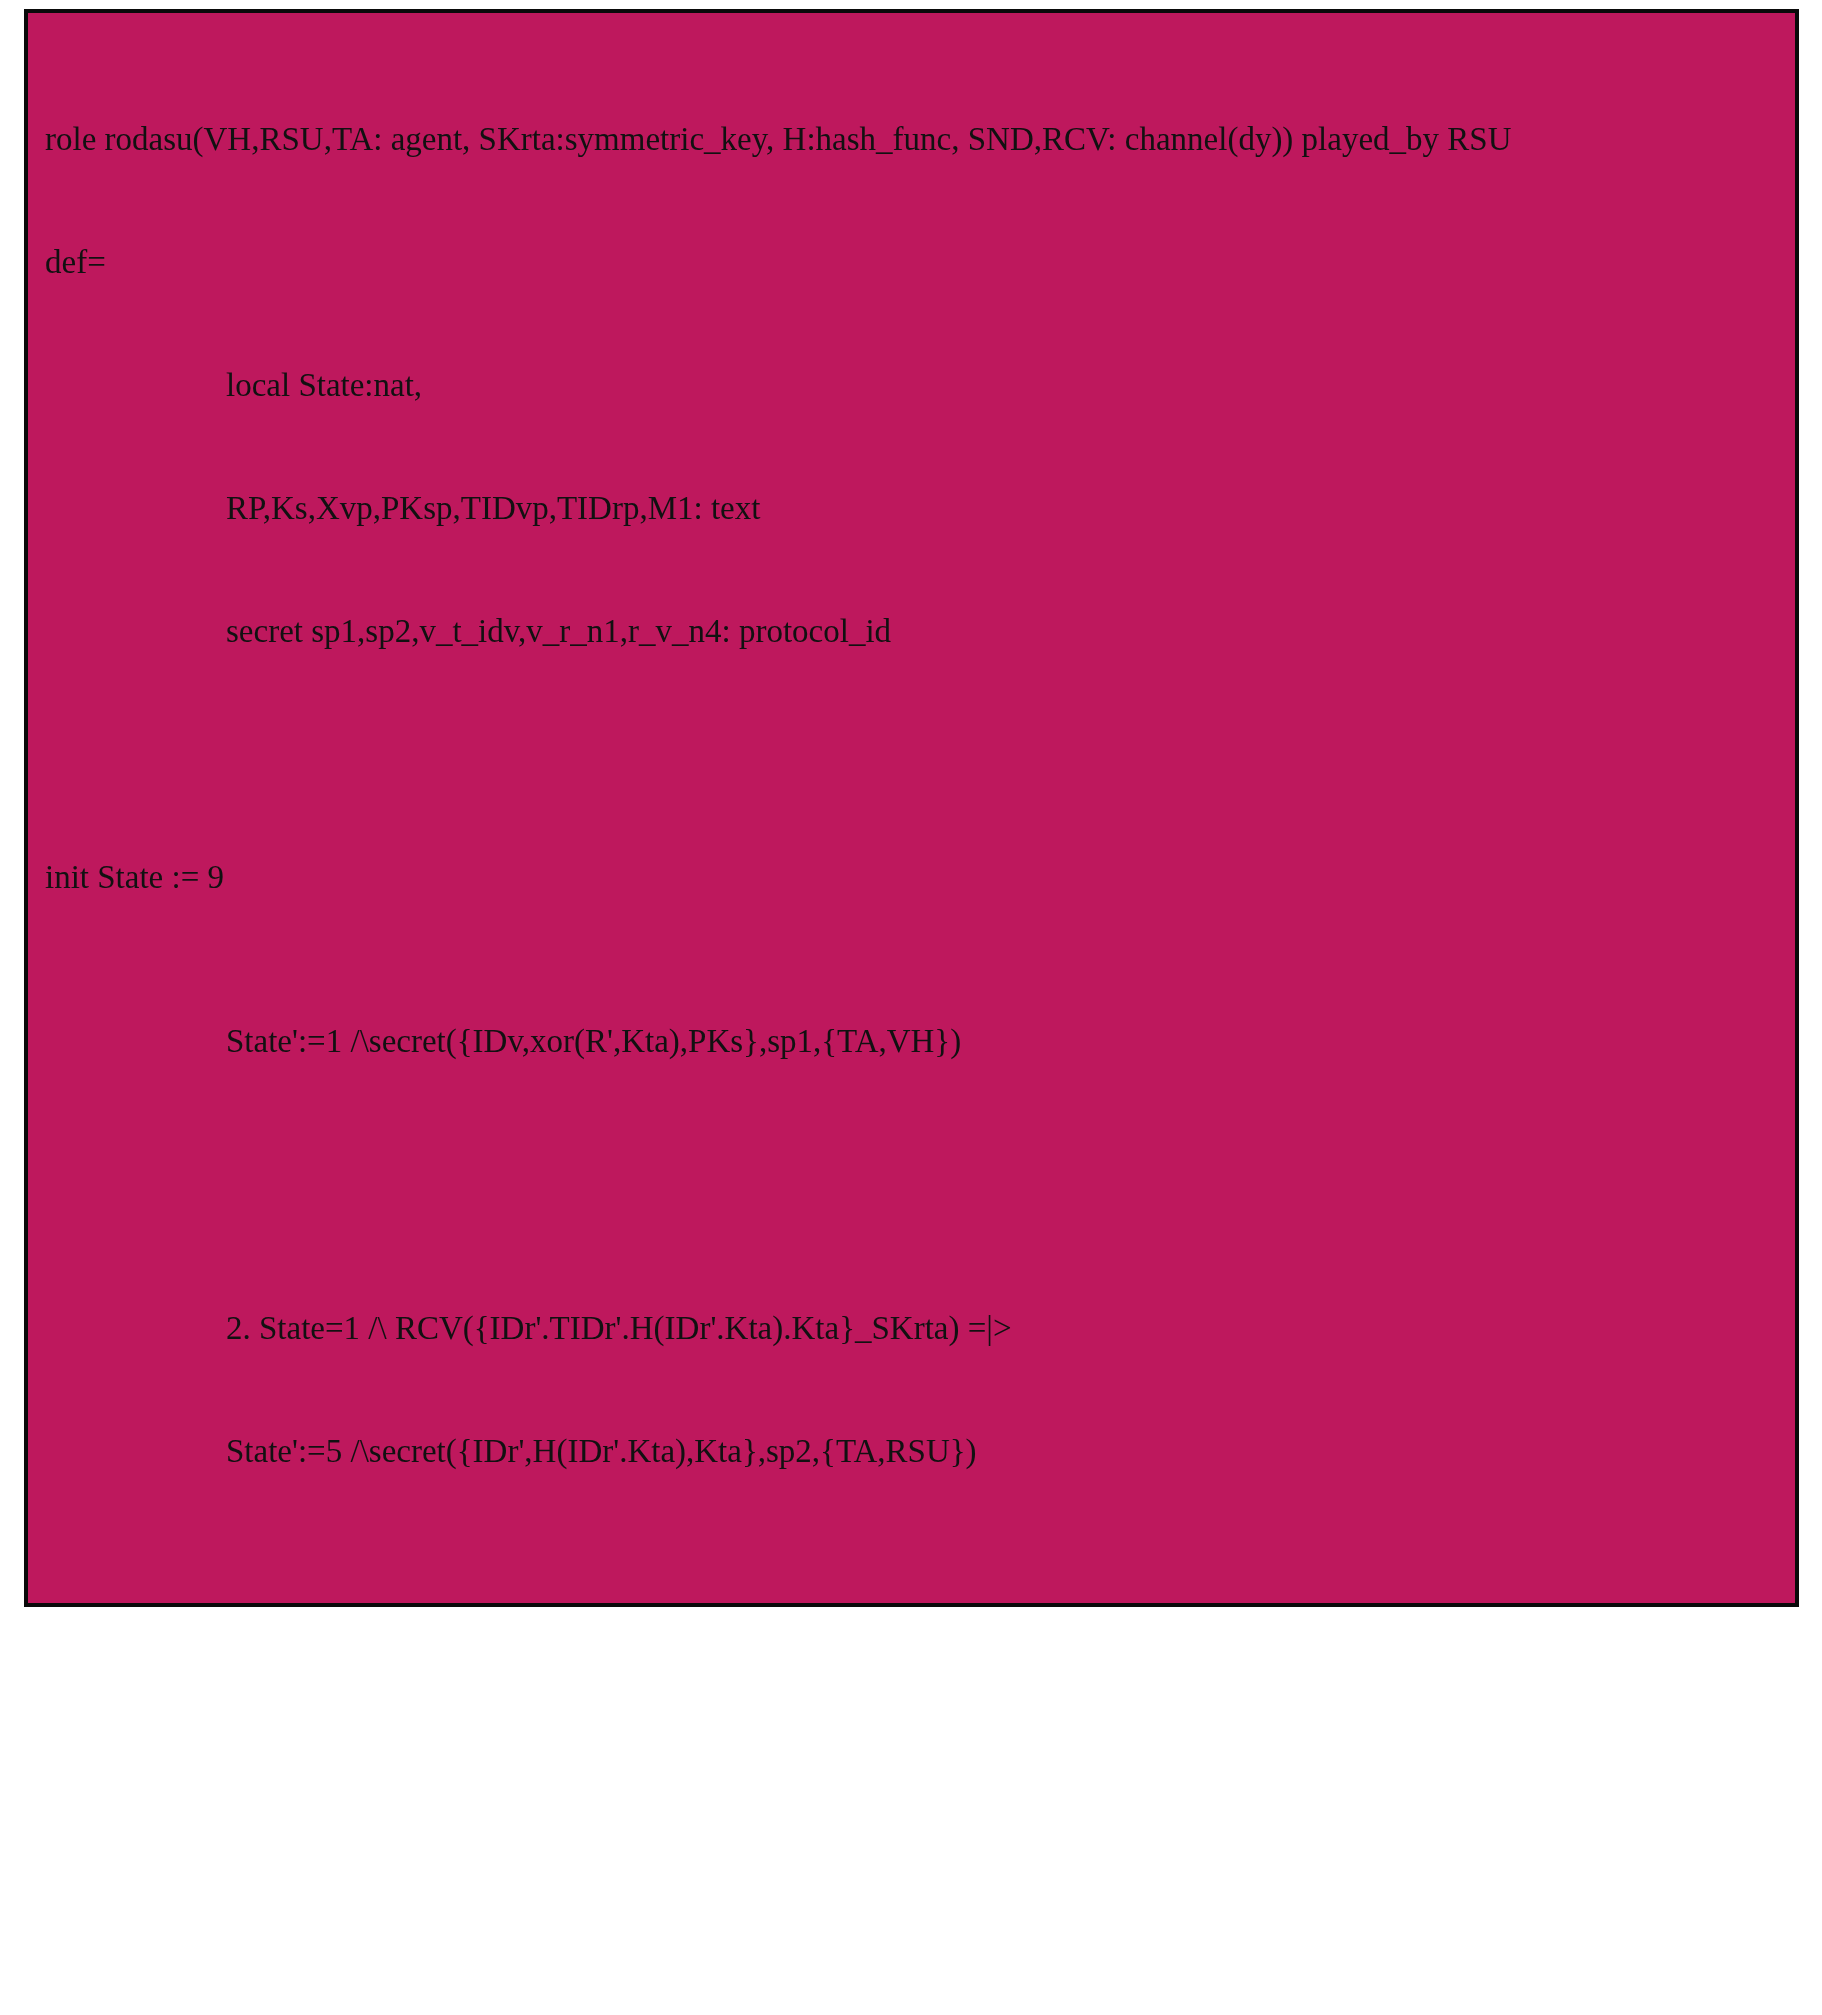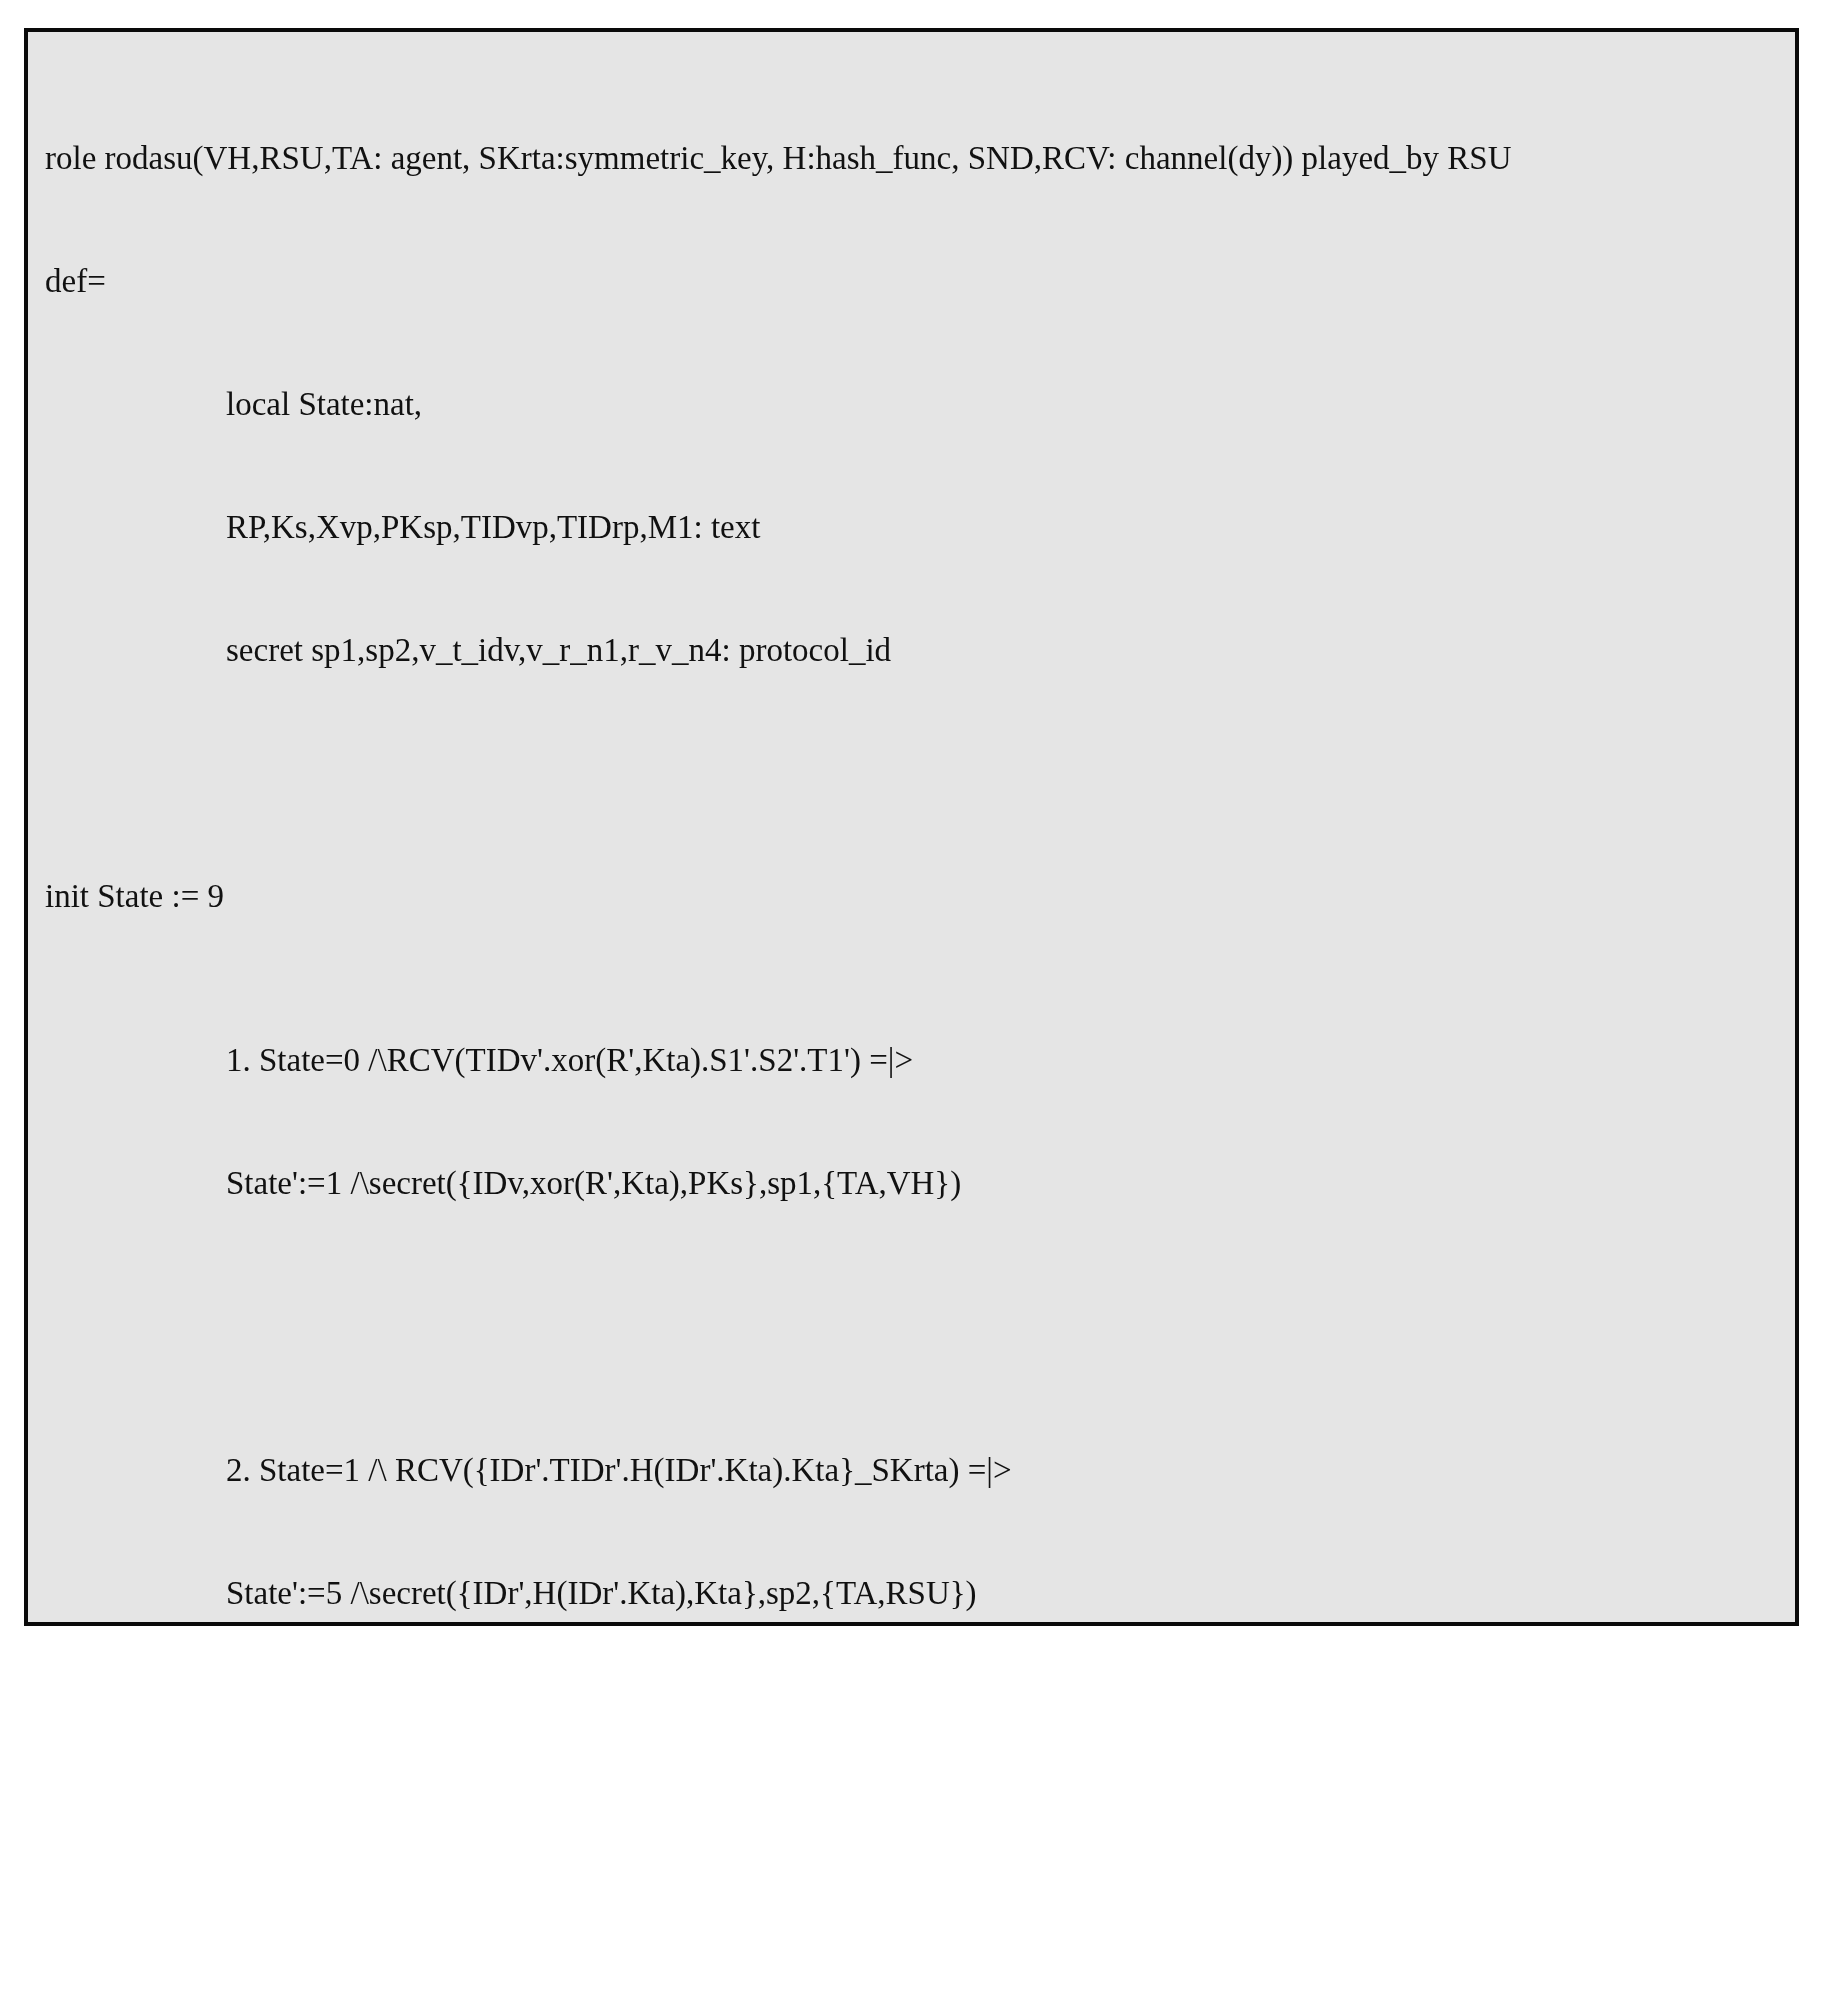--- a/index.html
+++ b/index.html
@@ -9,26 +9,26 @@
     }
     body {
       width: 1823px;
       height: 2015px;
       position: relative;
       overflow: hidden;
     }
     .frame {
       position: absolute;
       left: 24px;
-      top: 28px;
+      top: 9px;
       width: 1775px;
       height: 1598px;
       box-sizing: border-box;
       border: 4px solid #0a0a0a;
-      background: #e5e5e5;
+      background: #be185d;
     }
     .code {
       position: absolute;
       left: 17px;
       top: 24px;
       right: 0;
       font-family: "Liberation Serif", "DejaVu Serif", serif;
       font-size: 33px;
       line-height: 41px;
       color: #111111;
@@ -52,21 +52,20 @@
 <div class="frame">
   <div class="code">
     <span class="line">role rodasu(VH,RSU,TA: agent, SKrta:symmetric_key, H:hash_func, SND,RCV: channel(dy)) played_by RSU</span>
     <span class="line">def=</span>
     <span class="line indent">local State:nat,</span>
     <span class="line indent">RP,Ks,Xvp,PKsp,TIDvp,TIDrp,M1: text</span>
     <span class="line indent">secret sp1,sp2,v_t_idv,v_r_n1,r_v_n4: protocol_id</span>
     <span class="line blank"></span>
     <span class="line">init State := 9</span>
 
-    <span class="line indent">1. State=0 /\RCV(TIDv'.xor(R',Kta).S1'.S2'.T1') =|&gt;</span>
     <span class="line indent">State':=1 /\secret({IDv,xor(R',Kta),PKs},sp1,{TA,VH})</span>
     <span class="line blank"></span>
 
     <span class="line indent">2. State=1 /\ RCV({IDr'.TIDr'.H(IDr'.Kta).Kta}_SKrta) =|&gt;</span>
     <span class="line indent">State':=5 /\secret({IDr',H(IDr'.Kta),Kta},sp2,{TA,RSU})</span>
     
     
     
     
     

